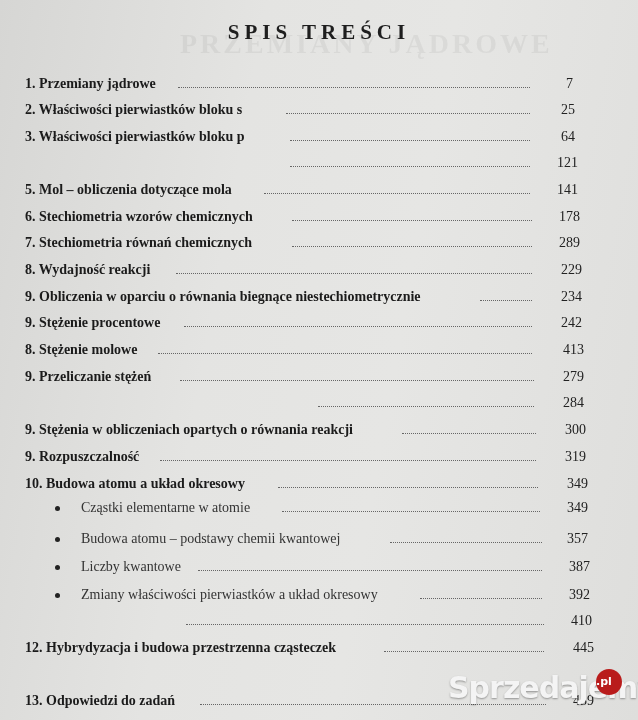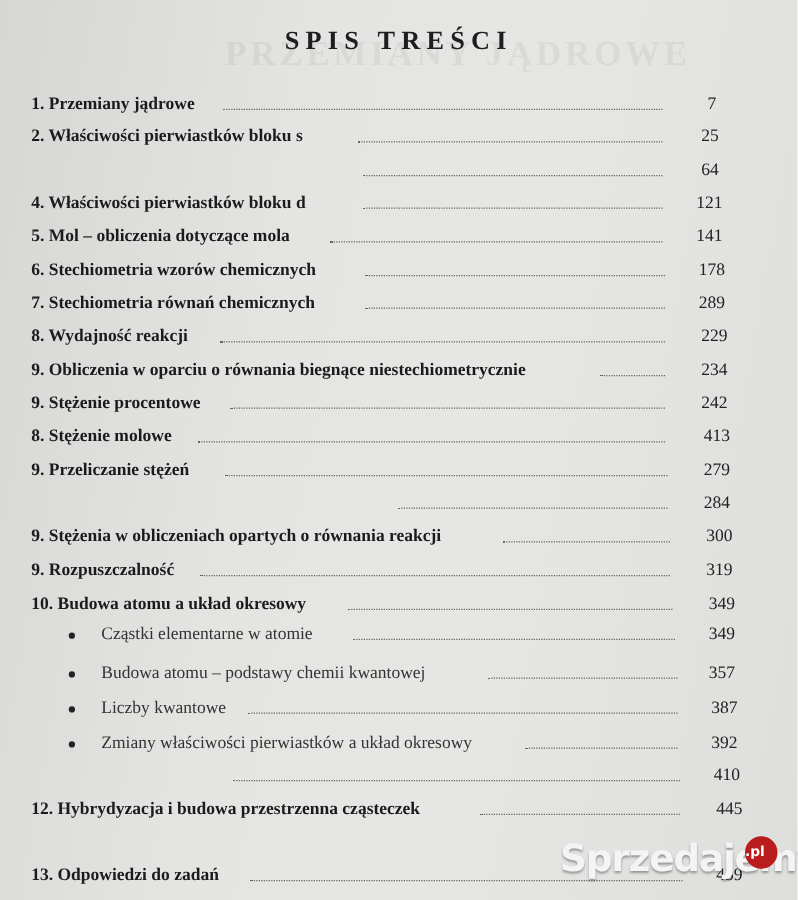--- a/index.html
+++ b/index.html
@@ -57,25 +57,25 @@
     <span class="label" style="left:25px">1. Przemiany jądrowe</span>
     <span class="leader" style="left:178px;width:352px"></span>
     <span class="page" style="left:533px">7</span>
   </div>
   <div class="row chapter" style="top:26px">
     <span class="label" style="left:25px">2. Właściwości pierwiastków bloku s</span>
     <span class="leader" style="left:286px;width:244px"></span>
     <span class="page" style="left:535px">25</span>
   </div>
   <div class="row chapter" style="top:53px">
+    <span class="label" style="left:25px">3. Właściwości pierwiastków bloku p</span>
     <span class="leader" style="left:290px;width:240px"></span>
     <span class="page" style="left:535px">64</span>
   </div>
   <div class="row chapter" style="top:79px">
-    <span class="label" style="left:25px">4. Właściwości pierwiastków bloku d</span>
     <span class="leader" style="left:290px;width:240px"></span>
     <span class="page" style="left:538px">121</span>
   </div>
   <div class="row chapter" style="top:106px">
     <span class="label" style="left:25px">5. Mol – obliczenia dotyczące mola</span>
     <span class="leader" style="left:264px;width:266px"></span>
     <span class="page" style="left:538px">141</span>
   </div>
   <div class="row chapter" style="top:133px">
     <span class="label" style="left:25px">6. Stechiometria wzorów chemicznych</span>

